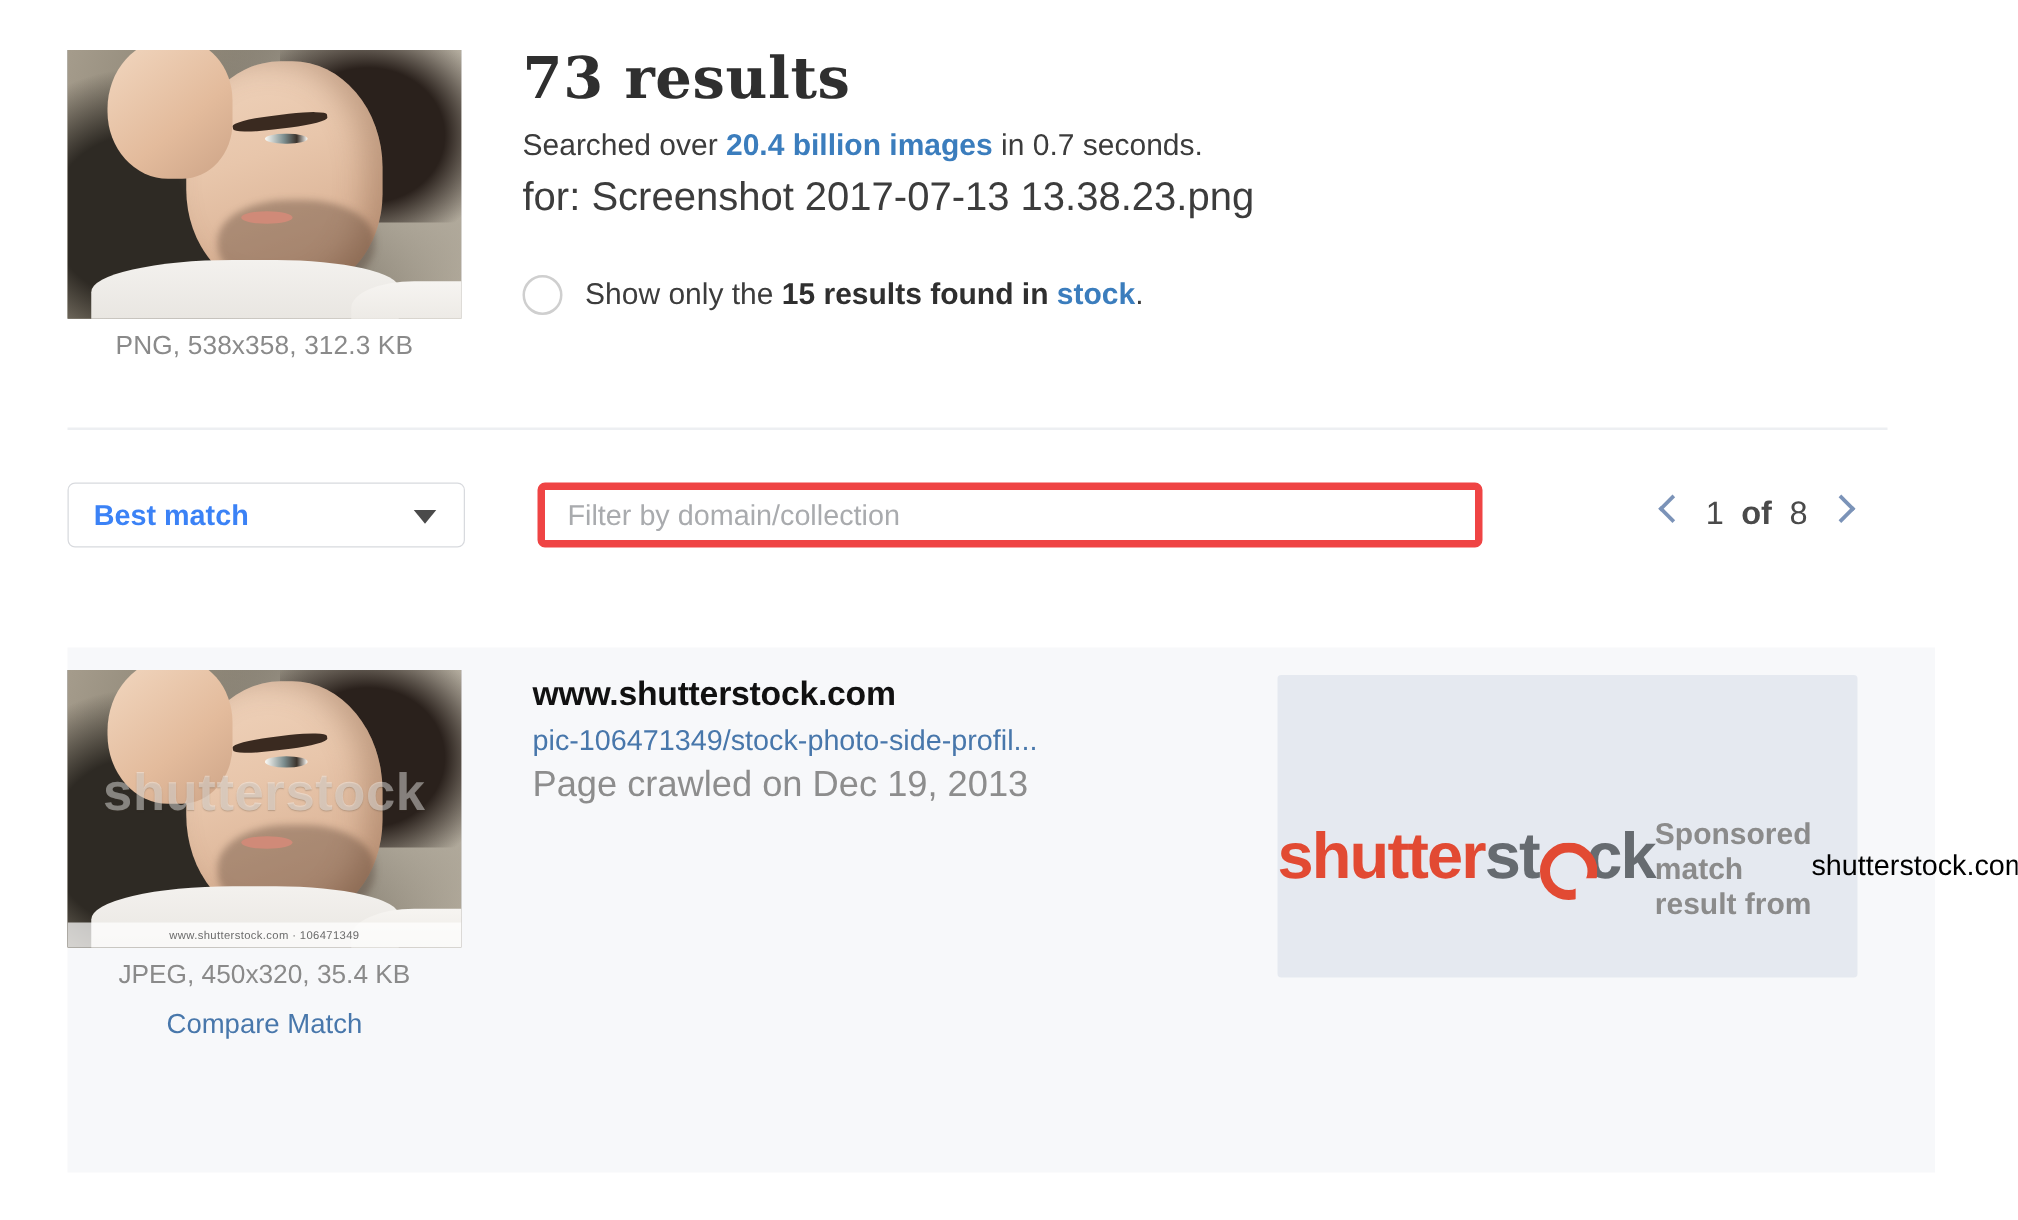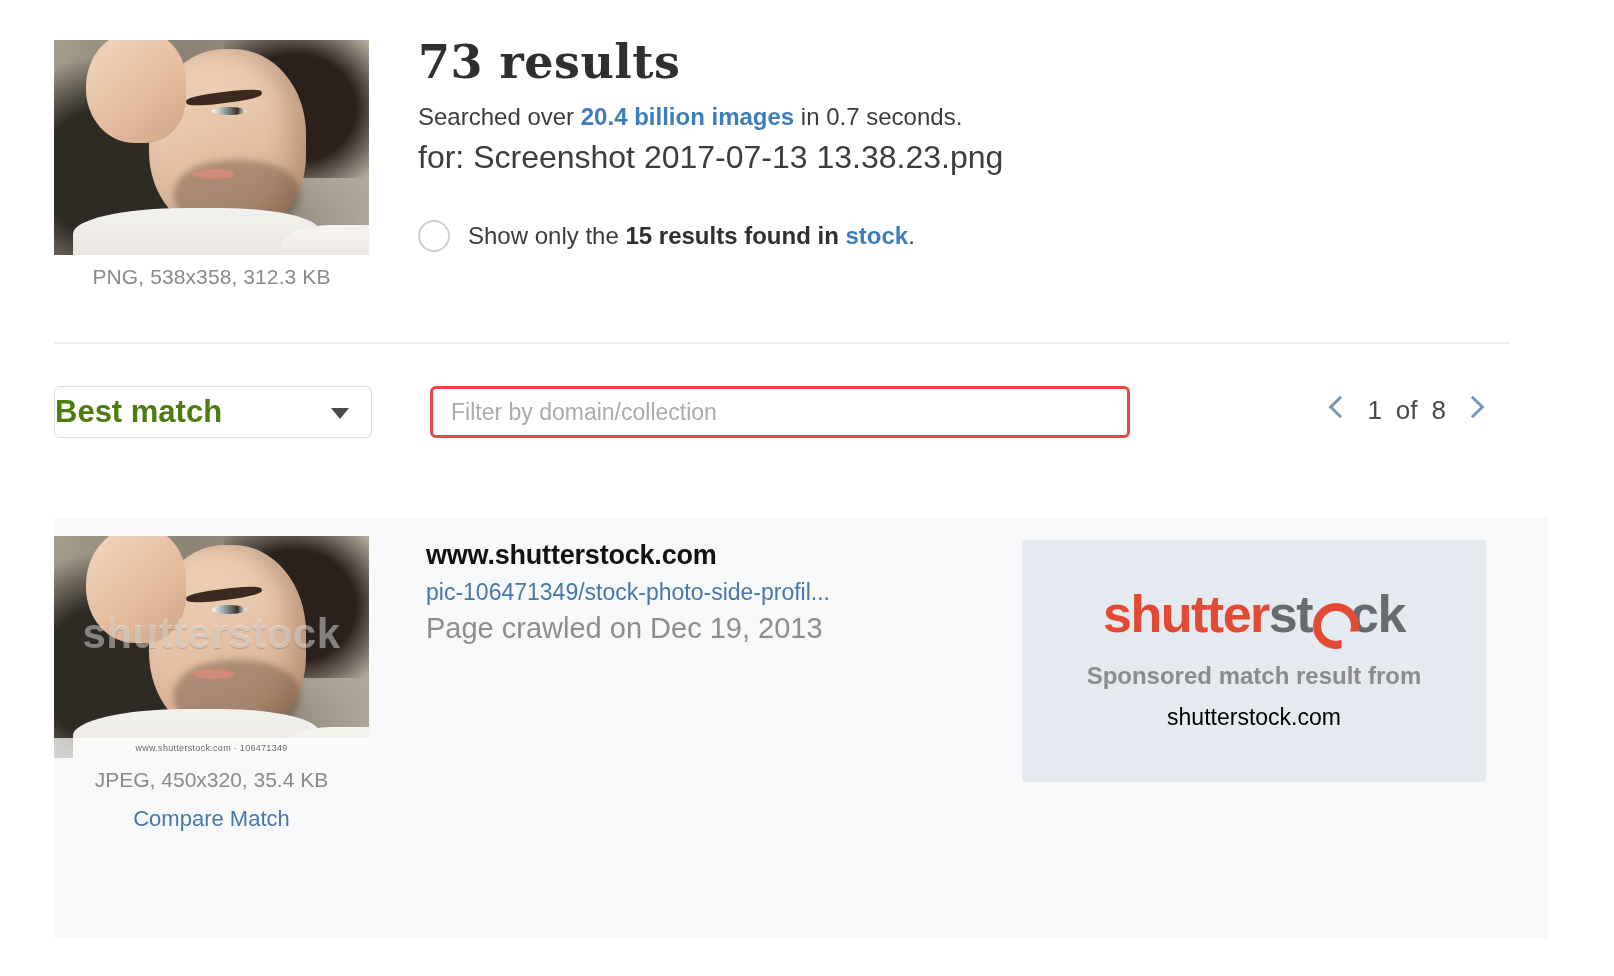--- a/index.html
+++ b/index.html
@@ -107,49 +107,49 @@
     background:#edeff2;
   }
 
   
   .controls { position:absolute; left:54px; top:386px; width:1500px; height:52px; }
   .sort-select {
     position:absolute; left:0; top:0; width:318px; height:52px;
     border:1px solid #d8dade; border-radius:6px; background:#fff;
     display:flex; align-items:center; cursor:pointer;
   }
-  .sort-label { font-size:31px; font-weight:bold; color:#4d7c0f; }
+  .sort-label { margin-left:20px; font-size:23px; font-weight:bold; color:#3b82f6; }
   .caret {
     position:absolute; right:22px; top:21px;
     width:0; height:0;
     border-left:9px solid transparent; border-right:9px solid transparent;
     border-top:11px solid #4a4a4a;
   }
   .filter-input {
-    position:absolute; left:376px; top:0; width:700px; height:52px;
-    border:3px solid #ef4444; border-radius:6px; background:#fff;
+    position:absolute; left:376px; top:0; width:756px; height:52px;
+    border:6px solid #ef4444; border-radius:6px; background:#fff;
     font-family:"Liberation Sans", sans-serif;
     font-size:23px; color:#6d28d9; padding:0 18px;
     outline:none;
   }
   .filter-input::placeholder { color:#a9abae; }
 
   .pager { position:absolute; right:64px; top:4px; display:flex; align-items:center; }
   .pg-arrow {
     width:34px; height:40px; position:relative; cursor:pointer;
   }
   .pg-arrow i {
     position:absolute; left:9px; top:9px;
     width:16px; height:16px;
     border-top:3px solid #7b93b8; border-right:3px solid #7b93b8;
   }
   .pg-arrow.prev i { transform:rotate(-135deg); }
   .pg-arrow.next i { transform:rotate(45deg); }
   .pg-num { font-size:26px; color:#4a4a4a; margin:0 10px; }
-  .pg-of { font-size:26px; color:#4a4a4a; margin:0 4px; }
+  .pg-of { font-size:26px; color:#4a4a4a; margin:0 4px;font-weight:bold; }
 
   
   .result-row {
     position:absolute; left:54px; top:518px;
     width:1494px; height:420px;
     background:#f7f8fa;
   }
   .res-thumb-col { position:absolute; left:0; top:18px; width:315px; }
   .res-thumb {
     width:315px; height:222px; position:relative; overflow:hidden;
@@ -186,21 +186,21 @@
     margin-bottom:8px; cursor:pointer;
   }
   .res-path { font-size:23px; color:#4877ab; margin-bottom:6px; cursor:pointer; }
   .res-crawled { font-size:29px; color:#8d8d8d; }
 
   
   .sponsor {
     position:absolute; left:968px; top:22px;
     width:464px; height:242px;
     background:#e5e9f0; border-radius:3px;
-    display:flex; flex-direction:column; align-items:center;
+    display:flex; flex-direction:row; align-items:center;
     justify-content:flex-start; padding-top:48px;
   }
   .ss-logo {
     font-size:52px; font-weight:bold; letter-spacing:-1.5px;
     line-height:1; display:flex; align-items:center;
   }
   .ss-red { color:#e24a33; }
   .ss-gray { color:#666b70; }
   .ss-o {
     display:inline-block; width:36px; height:36px; position:relative;

